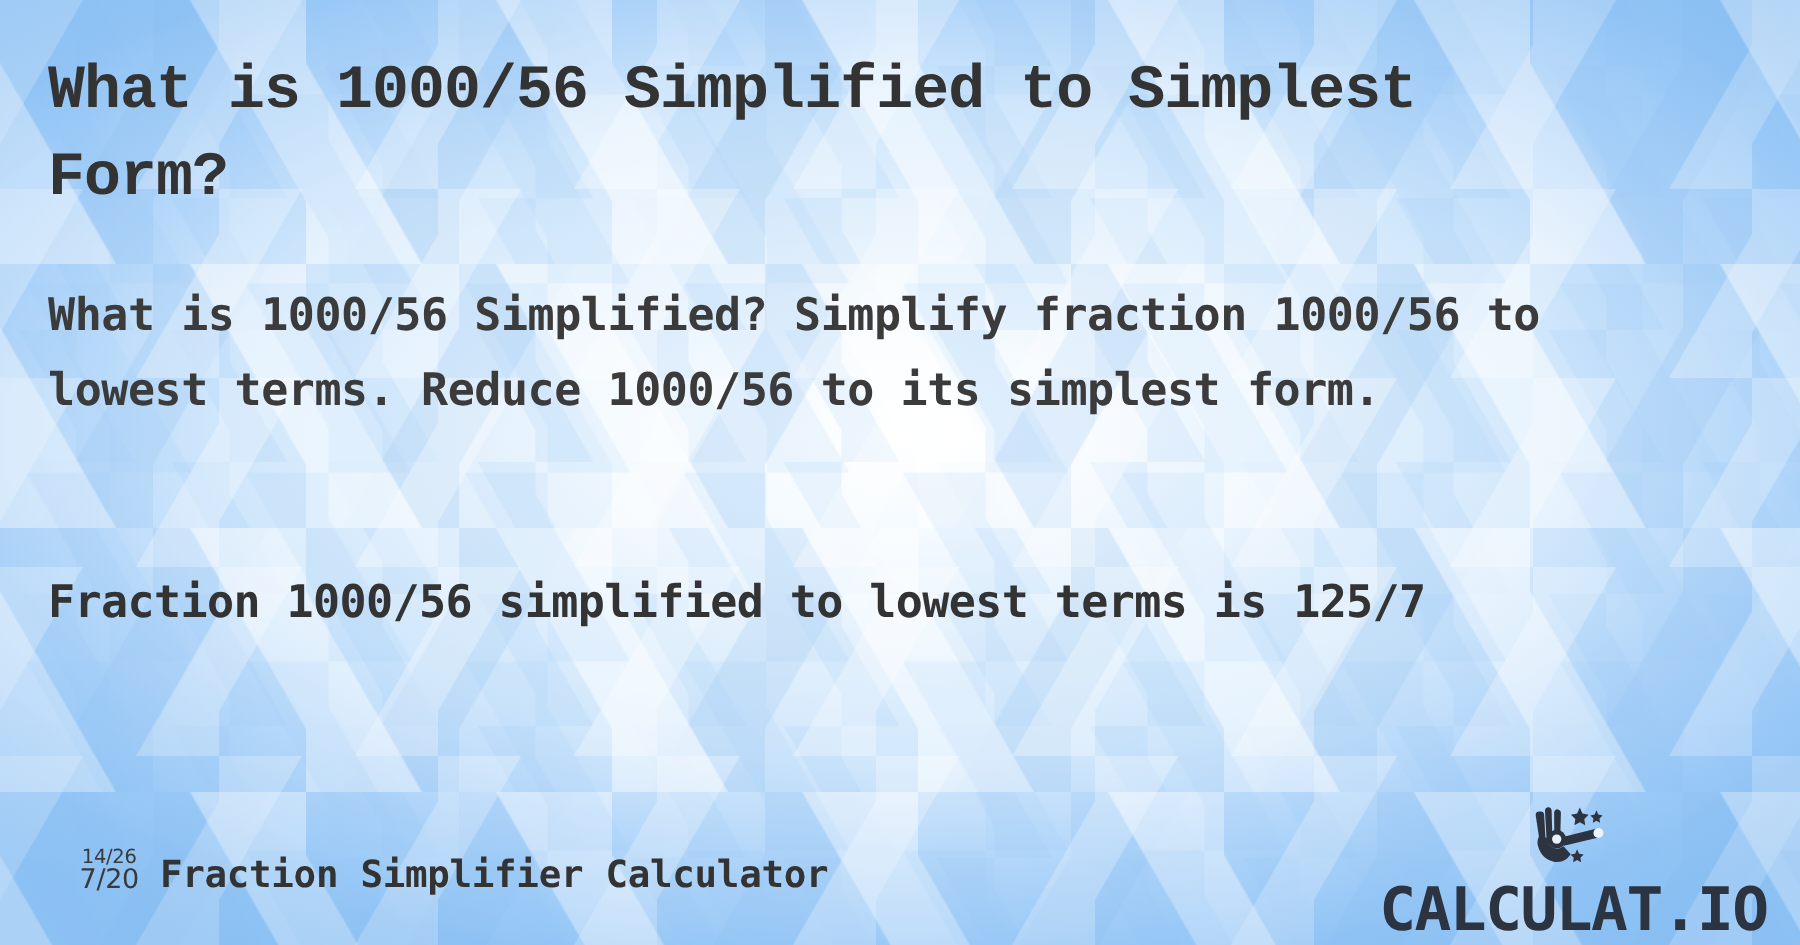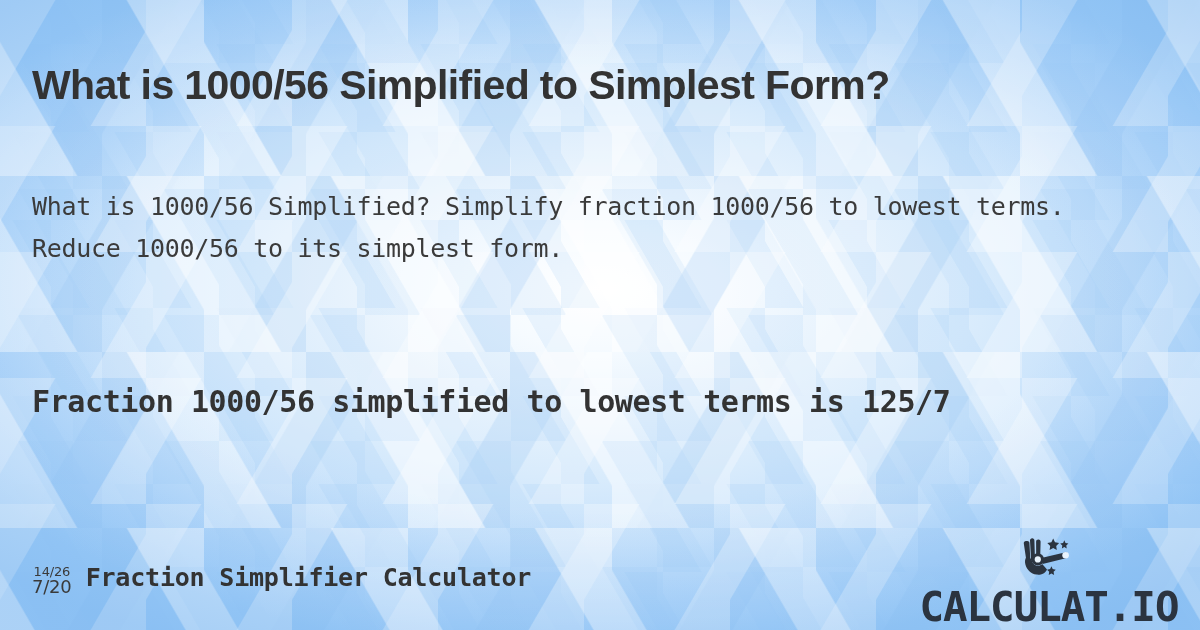--- a/index.html
+++ b/index.html
@@ -73,38 +73,38 @@
   
   #content {
     position:absolute;
     inset:0;
     padding:0 32px;
   }
 
   .title {
     position:absolute;
     left:32px;
-    top:56px;
+    top:32px;
     width:1040px;
-    font-family:Liberation Sans, sans-serif;
+    font-family:Liberation Mono, monospace;
     font-weight:700;
     font-size:41px;
     line-height:1.42;
     letter-spacing:-0.6px;
     color:#333333;
   }
 
   .subtitle {
     position:absolute;
     left:32px;
     top:186px;
     width:1110px;
     font-family:"DejaVu Sans Mono", monospace;
-    font-weight:400;
-    font-size:25px;
+    font-weight:700;
+    font-size:30px;
     line-height:1.68;
     letter-spacing:-0.3px;
     color:#3b3b3b;
   }
 
   .result {
     position:absolute;
     left:32px;
     top:352px;
     width:1135px;
@@ -125,22 +125,23 @@
     bottom:22px;
     height:56px;
     padding:0 24px 0 32px;
     display:flex;
     align-items:center;
     justify-content:space-between;
   }
 
   .footer-left {
     display:flex;
-    align-items:flex-start;
+    align-items:flex-end;
     gap:14px;
+    margin-left:21px;
   }
 
   .frac-icon {
     display:flex;
     flex-direction:column;
     align-items:center;
     justify-content:center;
     line-height:1.05;
     color:#3a3a3a;
     font-family:"DejaVu Sans", sans-serif;

